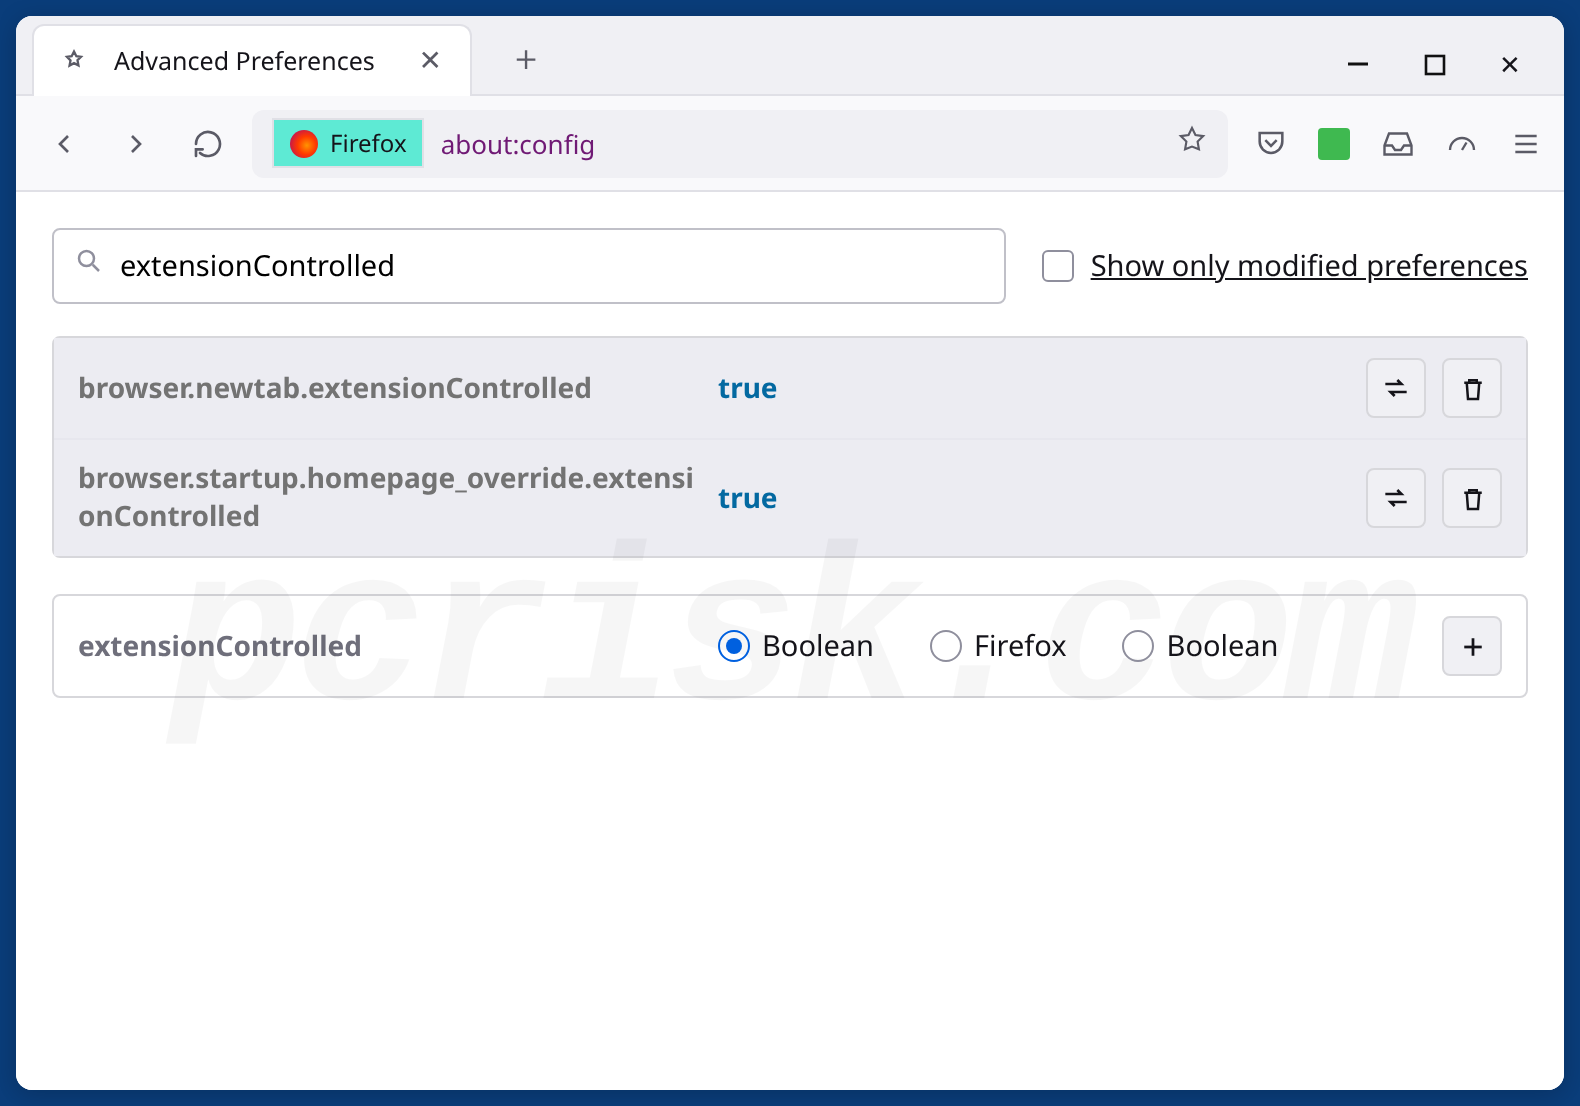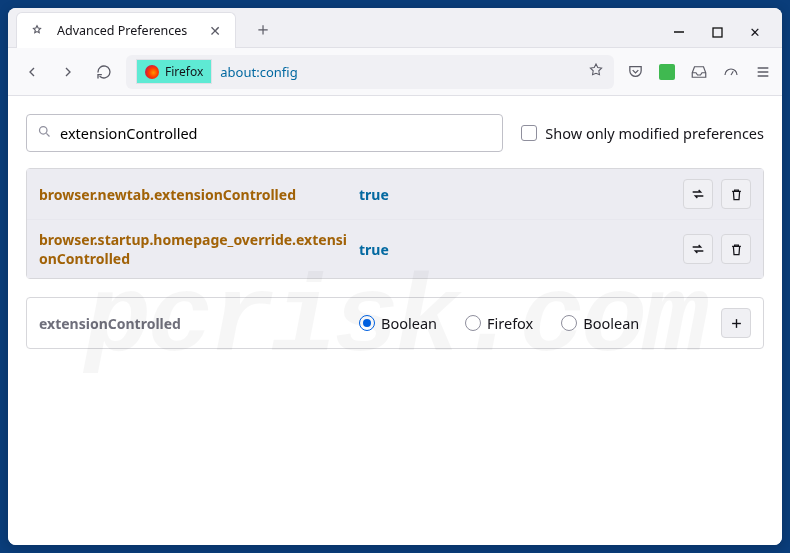--- a/index.html
+++ b/index.html
@@ -79,21 +79,21 @@
       align-items: center;
       gap: 6px;
       background: #5eead4;
       border: 1px solid #e0e0e6;
       border-radius: 0;
       padding: 3px 8px;
       font-size: 12px;
       color: #15141a;
     }
     .ff-logo { width: 14px; height: 14px; border-radius: 50%; background: radial-gradient(circle at 60% 55%, #ff9400 0%, #ff3a00 40%, #a3007b 100%); }
-    .url-text { color: #0369a1; }
+    .url-text { color: #701a75; }
     .url-star { color: #5b5b66; }
     .toolbar-right { display: flex; gap: 14px; align-items: center; padding-left: 4px; }
     .ticon { width: 18px; height: 18px; display: flex; align-items: center; justify-content: center; color: #5b5b66; cursor: pointer; }
     .ext-green { width: 16px; height: 16px; background: #3fb950; border-radius: 2px; }
     
     .content {
       flex: 1;
       padding: 18px;
       background: #fff;
       overflow: auto;
@@ -110,34 +110,34 @@
       padding: 0 10px;
       font-size: 14.5px;
     }
     .searchbox input {
       border: none;
       outline: none;
       flex: 1;
       font-size: 14.5px;
     }
     .search-mag { color: #8f8f9d; }
-    .modified-only { display: flex; align-items: center; gap: 8px; font-size: 14.5px; color: #15141a; }
+    .modified-only { display: flex; align-items: center; gap: 8px; font-size: 14.5px; color: #15141a; text-decoration: underline; }
     .chk { width: 16px; height: 16px; border: 1.5px solid #8f8f9d; border-radius: 3px; }
     
     .prefs-box { border: 1px solid #d7d7db; border-radius: 4px; margin-bottom: 18px; }
     .pref-row {
       display: flex;
       align-items: center;
       padding: 10px 12px;
       gap: 10px;
       font-size: 14px;
     }
     .pref-row + .pref-row { border-top: 1px solid #e7e7ee; }
     .pref-row.user { background: #ececf2; }
-    .pref-name { width: 310px; font-weight: 700; color: #a16207; word-break: break-all; }
+    .pref-name { width: 310px; font-weight: 700; color: #737373; word-break: break-all; }
     .pref-name.gray { font-weight: 700; color: #6f6f7b; }
     .pref-value { flex: 1; font-weight: 700; color: #0369a1; }
     .pref-actions { display: flex; gap: 8px; }
     .act-btn {
       width: 30px; height: 30px;
       display: flex; align-items: center; justify-content: center;
       background: #f0f0f4;
       border: 1px solid #d7d7db;
       border-radius: 4px;
       cursor: pointer;

